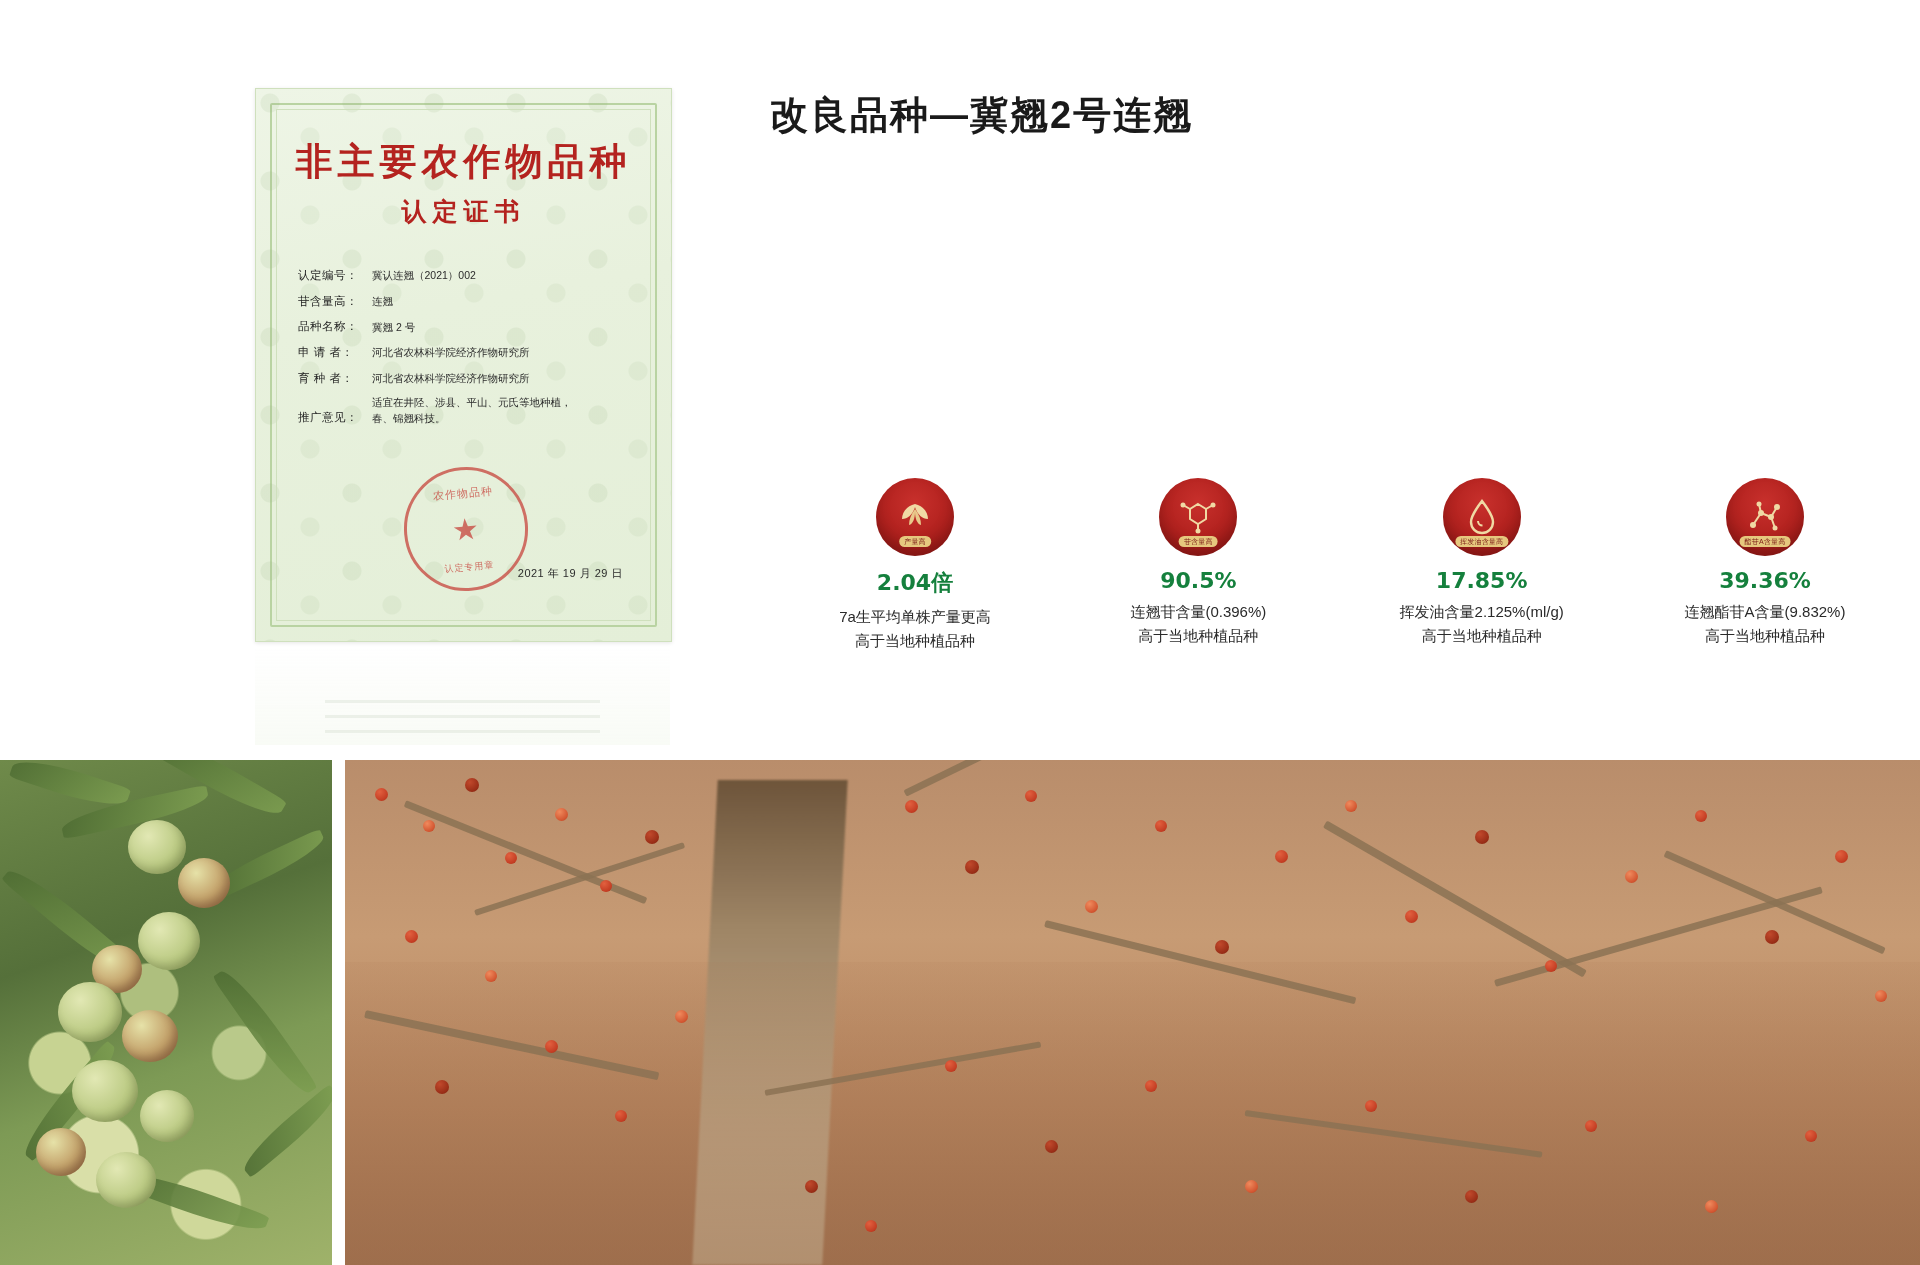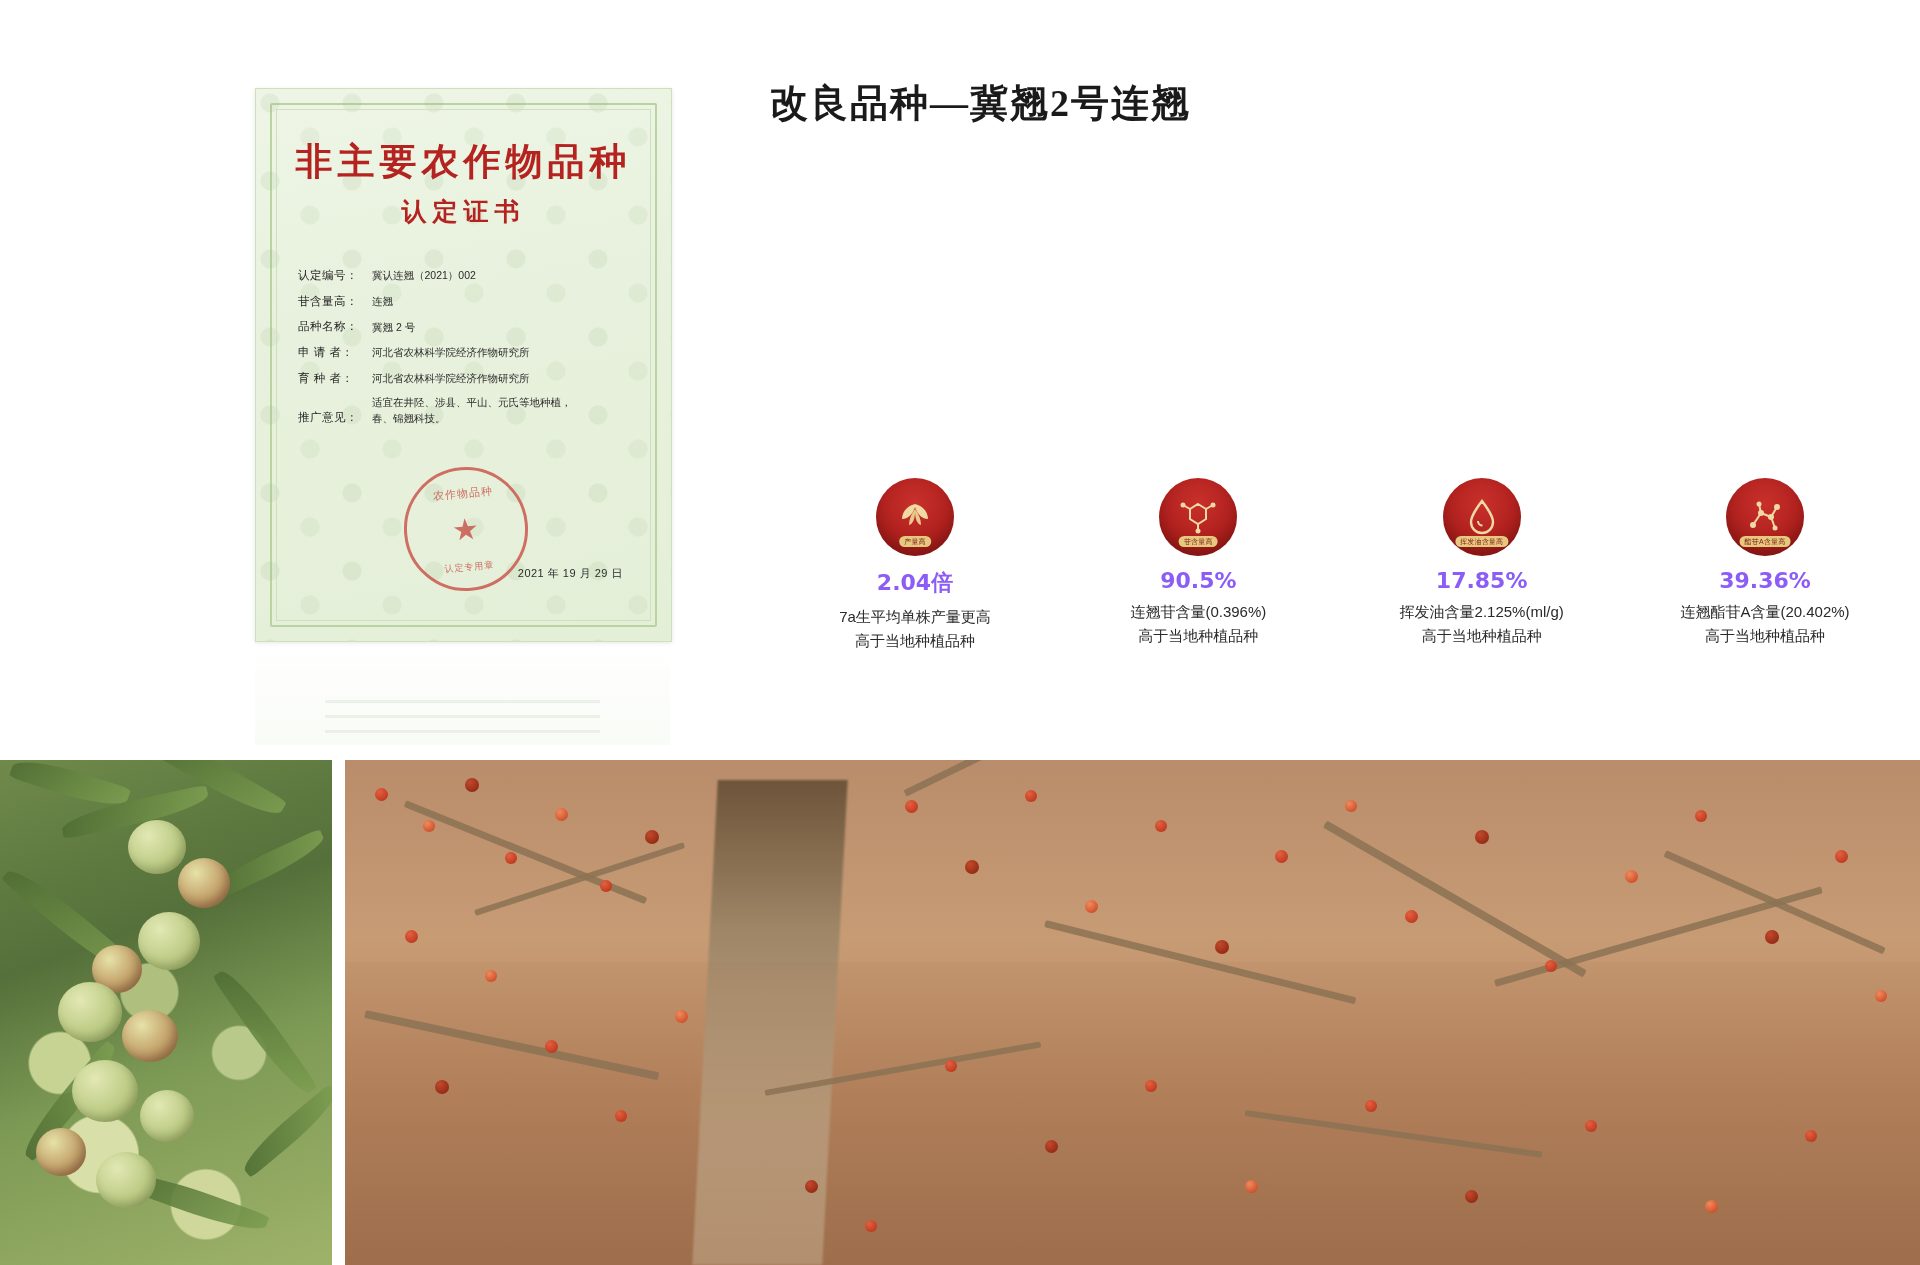--- a/index.html
+++ b/index.html
@@ -175,26 +175,26 @@
   }
 
   
   .right-col {
     position: absolute;
     left: 770px;
     top: 78px;
     width: 920px;
   }
   .main-title {
-    font-family: Liberation Serif, serif;
+    font-family: Liberation Sans, sans-serif;
     font-weight: bold;
     font-size: 38px;
     letter-spacing: 2px;
     color: #1a1a1a;
-    margin: 0 0 34px 0;
+    margin: 12px 0 34px 0;
   }
   .body-text {
     font-size: 20.5px;
     line-height: 2.05;
     color: #2a2a2a;
     text-align: justify;
     text-indent: 2em;
     letter-spacing: 0.3px;
     margin: 0;
     width: 900px;
@@ -237,21 +237,21 @@
     line-height: 11px;
     padding: 0 5px;
     border-radius: 6px;
     white-space: nowrap;
     letter-spacing: 0.2px;
   }
   .stat-value {
     font-family: "DejaVu Sans", "Liberation Sans", sans-serif;
     font-weight: bold;
     font-size: 22px;
-    color: #8b5cf6;
+    color: #15803d;
     margin-bottom: 7px;
   }
   .stat-desc {
     font-size: 15px;
     line-height: 1.6;
     color: #2a2a2a;
   }
 
   
   .bottom-section {
@@ -457,21 +457,21 @@
           <circle cx="8" cy="26" r="3" fill="#f0d9a4"></circle>
           <circle cx="16" cy="14" r="3" fill="#f0d9a4"></circle>
           <circle cx="26" cy="18" r="3" fill="#f0d9a4"></circle>
           <circle cx="32" cy="8" r="3" fill="#f0d9a4"></circle>
           <circle cx="14" cy="5" r="2.5" fill="#f0d9a4"></circle>
           <circle cx="30" cy="29" r="2.5" fill="#f0d9a4"></circle>
         </svg>
         <span class="badge-cap">酯苷A含量高</span>
       </div>
       <div class="stat-value">39.36%</div>
-      <div class="stat-desc">连翘酯苷A含量(20.402%)</div>
+      <div class="stat-desc">连翘酯苷A含量(9.832%)</div>
       <div class="stat-desc">高于当地种植品种</div>
     </div>
 
   </div>
 </div>
 
 <div class="bottom-section">
 
   <div class="photo photo-left">
     <div class="leaf" style="left:10px;  top:10px;  width:120px; height:26px; transform:rotate(18deg);"></div>

